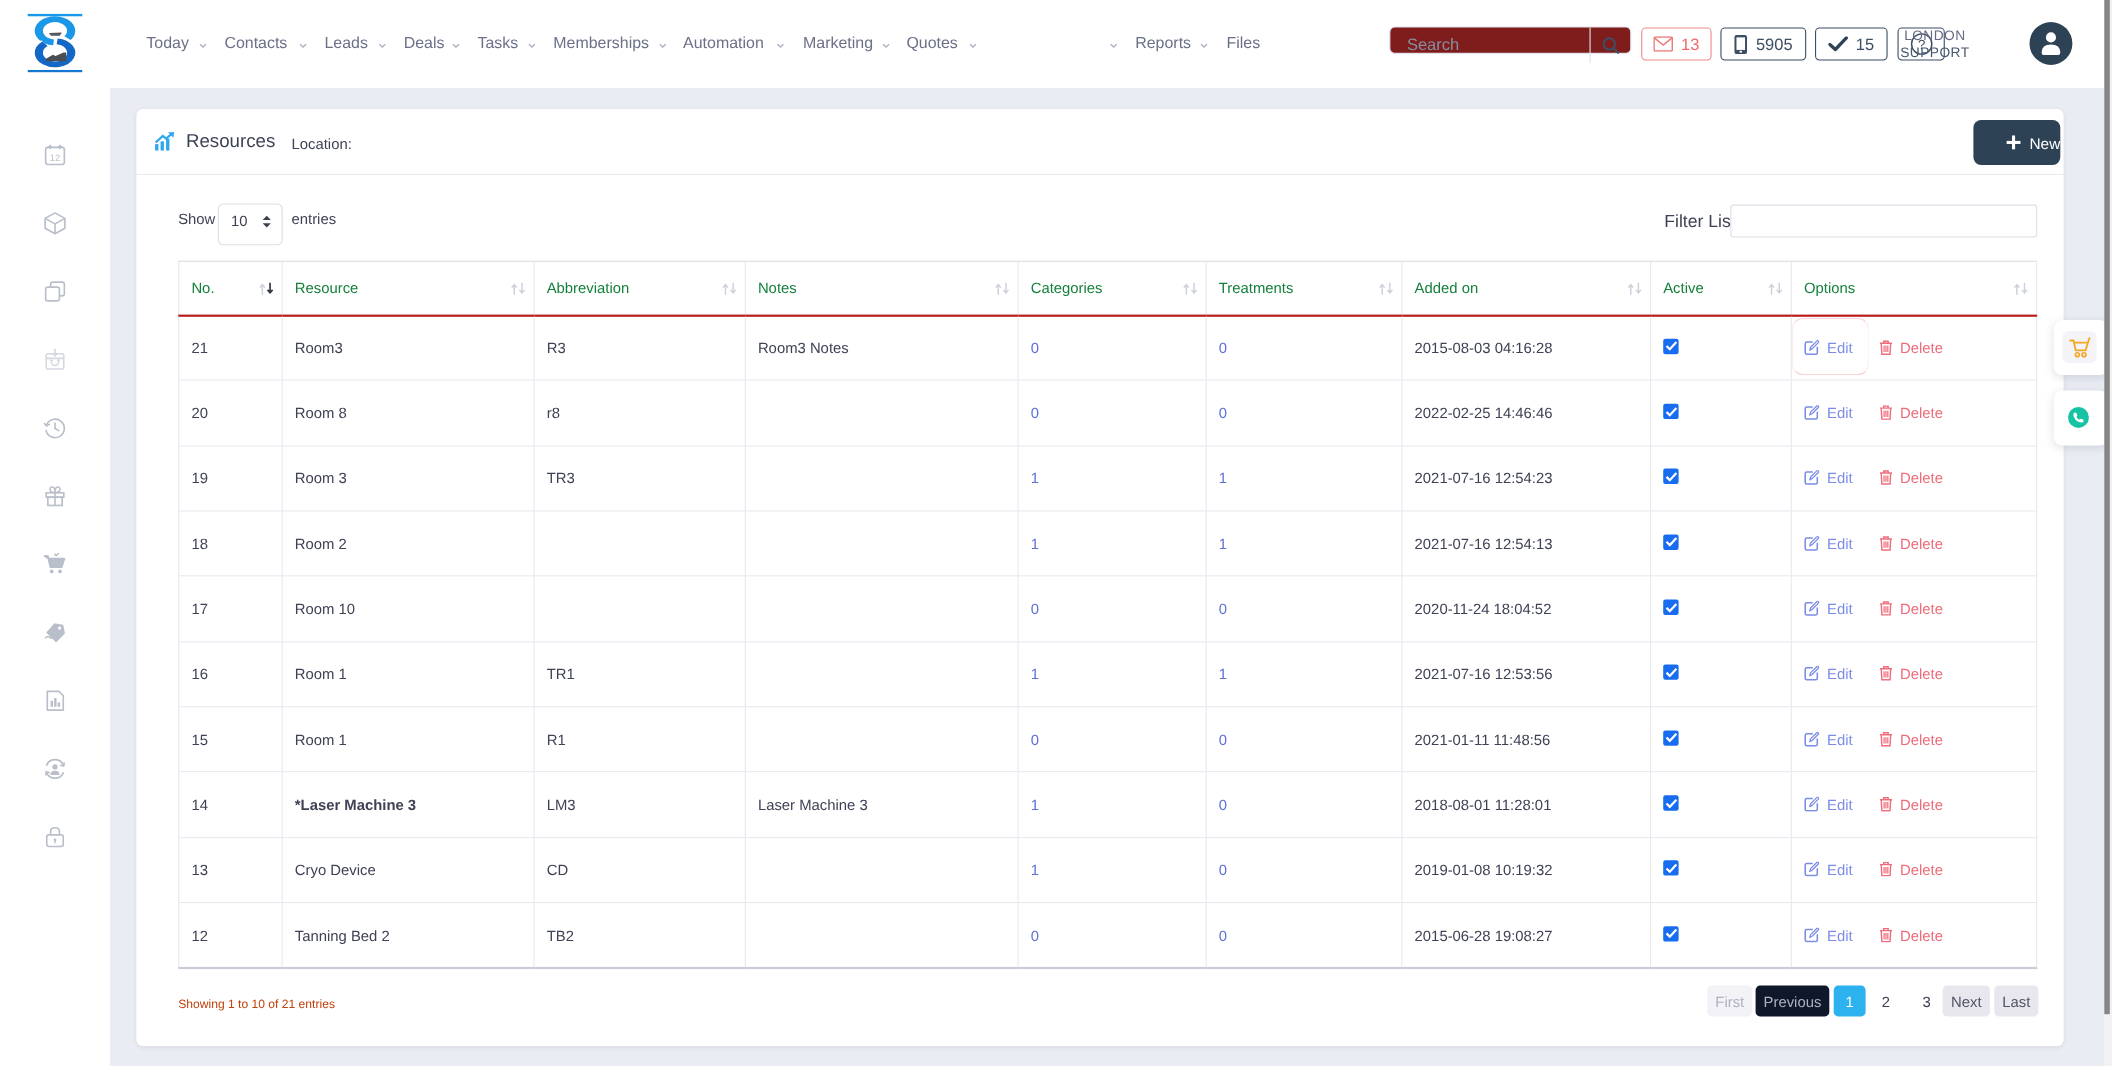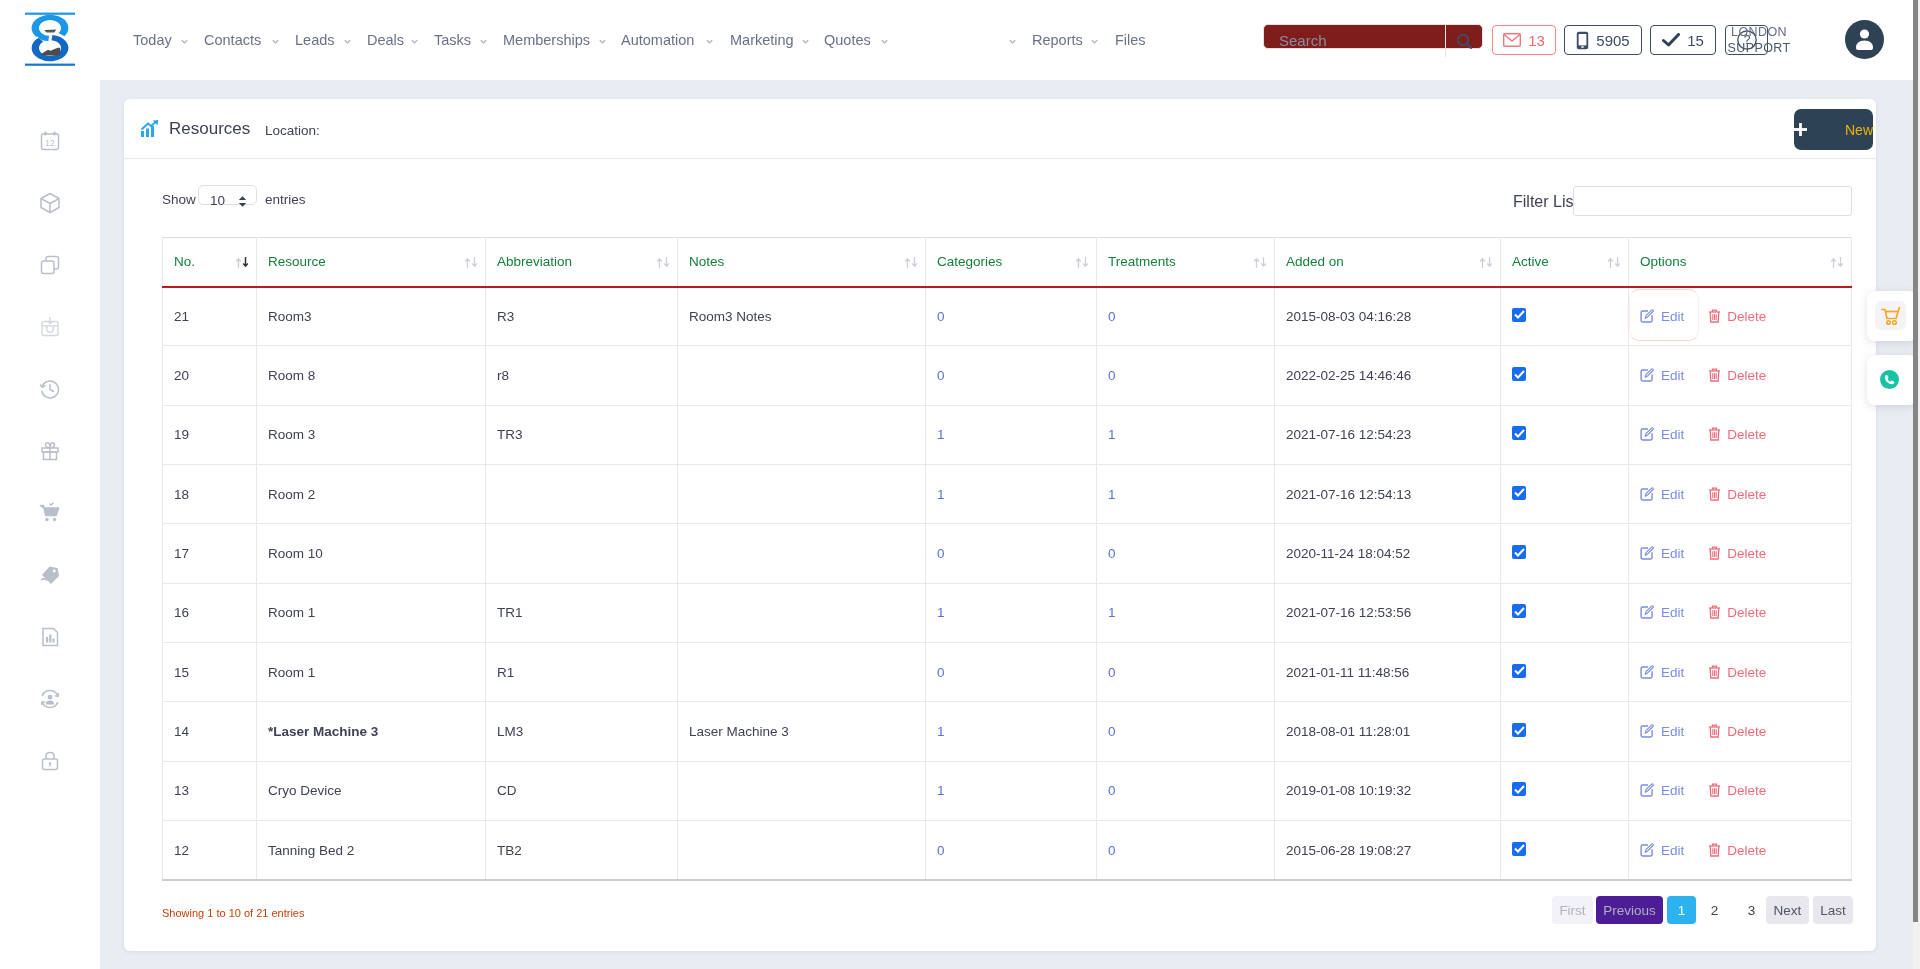--- a/index.html
+++ b/index.html
@@ -232,30 +232,30 @@
     <div id="cardhead"></div>
     <svg class="abs" style="left:16px;top:21px" width="20" height="17" viewBox="0 0 20 17">
       <rect x="1" y="11" width="3" height="6" fill="#2ba7f2"></rect>
         <rect x="6" y="8.5" width="3" height="8.5" fill="#2ba7f2"></rect>
         <rect x="11" y="6" width="3" height="11" fill="#2ba7f2"></rect>
       <path d="M1.5 9.5 L8 3.5 L11 6 L16 1.8" fill="none" stroke="#2ba7f2" stroke-width="2"></path>
       <path d="M12.8 0.5 L18.3 0 L17.6 5.3 Z" fill="#2ba7f2"></path>
     </svg>
     <span class="abs" style="left:45px;top:20px;font-size:17px;color:#3d4156">Resources</span>
     <span class="abs" style="left:141px;top:24px;font-size:13.5px;color:#3f4254">Location:</span>
-    <div class="abs" style="left:1670px;top:10px;width:79px;height:41px;background:#2e4256;border-radius:7px;color:#eab308;display:flex;align-items:center;justify-content:space-between;gap:8px;font-size:14px">
+    <div class="abs" style="left:1670px;top:10px;width:79px;height:41px;background:#2e4256;border-radius:7px;color:#ffffff;display:flex;align-items:center;justify-content:flex-end;gap:8px;font-size:14px">
       <svg width="13" height="13" viewBox="0 0 13 13">
           <rect x="5.1" y="0" width="2.8" height="13" fill="#fff"></rect>
           <rect x="0" y="5.1" width="13" height="2.8" fill="#fff"></rect>
         </svg>
       <span>New</span>
     </div>
 
     <span class="abs" style="left:38px;top:93px;font-size:13.5px;color:#3f4254">Show</span>
-    <div class="abs" style="left:74px;top:86px;width:59px;height:20px;border:1px solid #dcdfe6;border-radius:5px">
+    <div class="abs" style="left:74px;top:86px;width:59px;height:38px;border:1px solid #dcdfe6;border-radius:5px">
       <span class="abs" style="left:11px;top:7px;font-size:13.5px;color:#3f4254">10</span>
       <svg class="abs" style="left:38px;top:9px" width="11" height="13" viewBox="0 0 11 13">
           <path d="M1.8 5 L5.5 1.2 L9.2 5 Z" fill="#3a3f4e"></path>
           <path d="M1.8 8 L5.5 11.8 L9.2 8 Z" fill="#3a3f4e"></path>
         </svg>
     </div>
     <span class="abs" style="left:141px;top:93px;font-size:13.5px;color:#3f4254">entries</span>
     <span class="abs" style="left:1389px;top:94px;font-size:16px;color:#3f4254">Filter List</span>
     <div class="abs" style="left:1449px;top:87px;width:279px;height:30px;border:1px solid #dcdfe6;border-radius:3px;background:#fff"></div>
     <div class="abs" style="left:1505px;top:190px;width:70px;height:52px;background:#fff;border:1px solid rgba(240,128,128,.13);border-top-color:rgba(240,128,128,.34);border-bottom-color:rgba(240,128,128,.34);border-radius:10px"></div>
@@ -540,21 +540,21 @@
                   <path d="M2.2 3.3 L2.8 13 L10.2 13 L10.8 3.3" fill="none" stroke="#ef6c7b" stroke-width="1.3"></path>
                   <line x1="4.8" y1="5.2" x2="4.8" y2="11" stroke="#ef6c7b" stroke-width="1.1"></line>
                   <line x1="6.5" y1="5.2" x2="6.5" y2="11" stroke="#ef6c7b" stroke-width="1.1"></line>
                   <line x1="8.2" y1="5.2" x2="8.2" y2="11" stroke="#ef6c7b" stroke-width="1.1"></line>
                 </svg>Delete</span></td>
         </tr>
       </tbody>
     </table>
     <span class="abs" style="left:38px;top:808px;font-size:11px;color:#c2410c">Showing 1 to 10 of 21 entries</span>
     <div class="pgbtn" style="left:1428px;width:41px;background:#f2f2f7;color:#aeb1bf">First</div>
-    <div class="pgbtn" style="left:1472px;width:67px;background:#4c1d95;color:#aeb1bf">Previous</div>
+    <div class="pgbtn" style="left:1472px;width:67px;background:#0f172a;color:#aeb1bf">Previous</div>
     <div class="pgbtn" style="left:1543px;width:29px;background:#2bb2ef;color:#fff">1</div>
     <div class="pgbtn" style="left:1576px;width:29px;color:#3f4254">2</div>
     <div class="pgbtn" style="left:1613px;width:29px;color:#3f4254">3</div>
     <div class="pgbtn" style="left:1642px;width:43px;background:#e7e7ed;color:#4f5565">Next</div>
     <div class="pgbtn" style="left:1689px;width:40px;background:#e7e7ed;color:#4f5565">Last</div>
   </div>
 
   <div class="abs" style="left:1867px;top:291px;width:50px;height:50px;background:#fff;border-radius:8px;box-shadow:0 2px 8px rgba(60,70,100,.15);z-index:6">
     <div class="abs" style="left:8px;top:10px;width:31px;height:29px;background:#f3f3f8;border-radius:6px"></div>
     <svg class="abs" style="left:13px;top:14px" width="22" height="22" viewBox="0 0 22 22">

